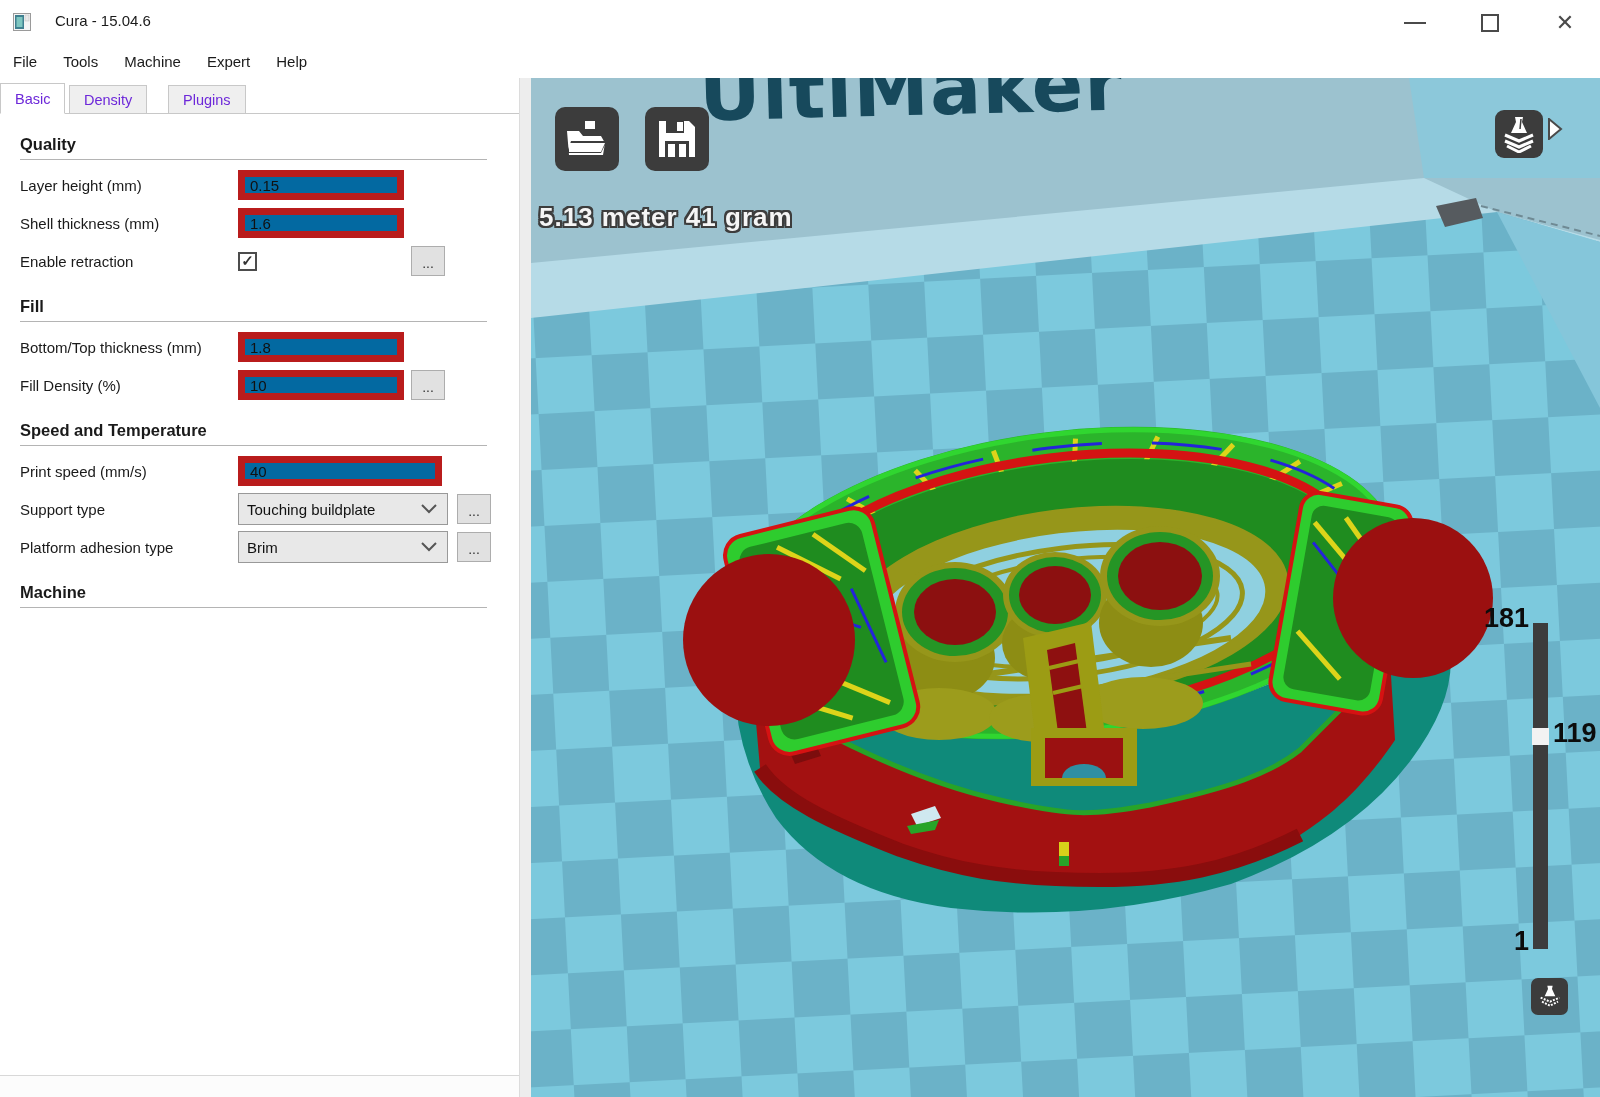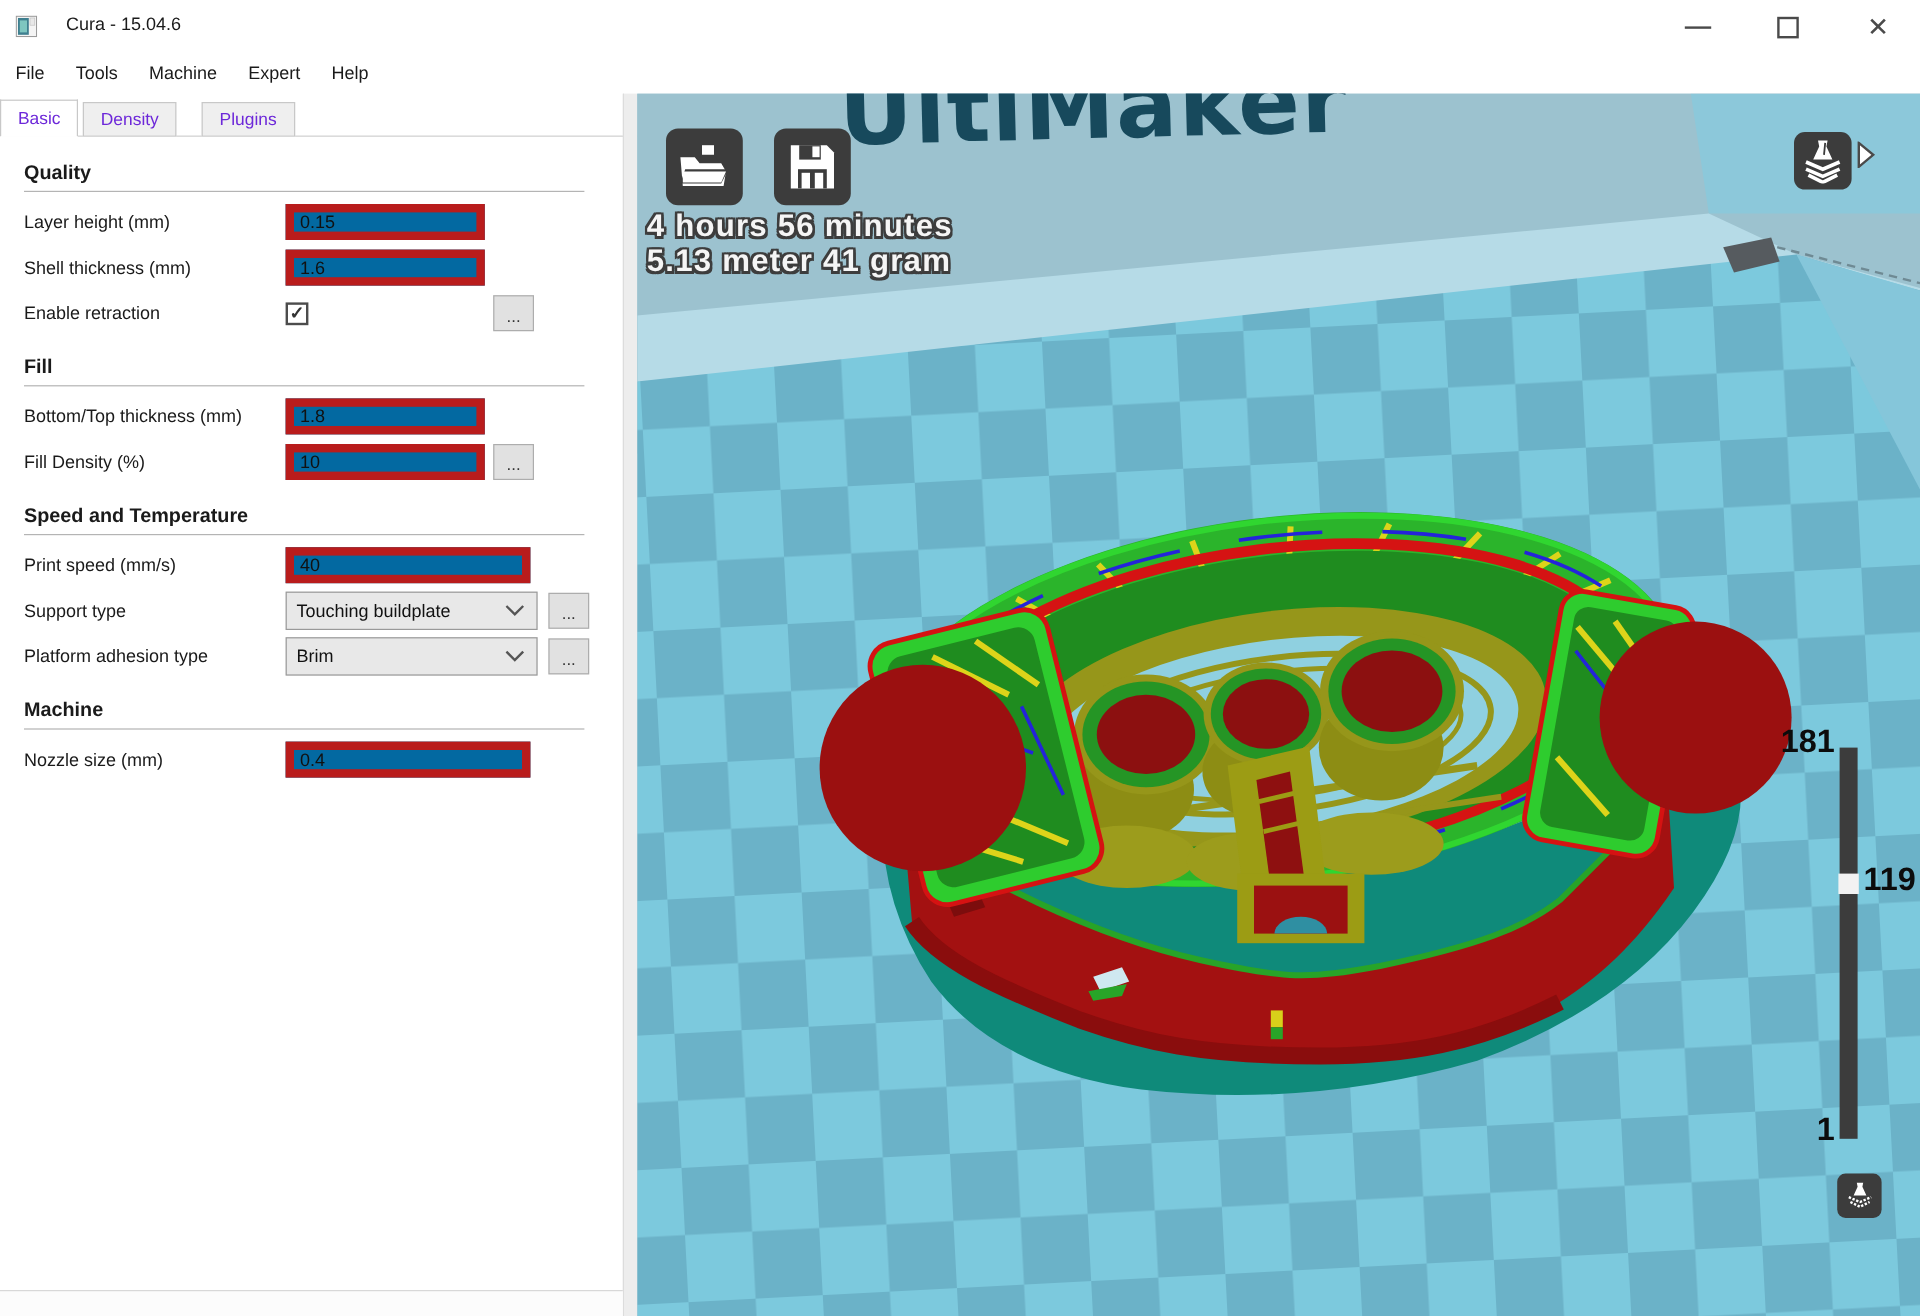--- a/index.html
+++ b/index.html
@@ -160,24 +160,20 @@
     <div class="dropdown">
       <span>Brim</span>
       <svg class="dd-chevron" width="16" height="10" viewBox="0 0 16 10">
         <polyline points="1,1 8,8 15,1" fill="none" stroke="#555" stroke-width="2"></polyline>
       </svg>
     </div>
     <div class="more m2">...</div>
   </div>
 
   <div class="section-h">Machine</div>
-  <div class="row">
-    <span class="lbl">Nozzle size (mm)</span>
-    <input class="val wide" readonly="" value="0.4" style="">
-  </div>
 </div>
 
 <div class="gutter"></div>
 <div class="panel-bottom"></div>
 
 <div class="viewport">
 
   <svg class="scene" width="1069" height="1019" viewBox="0 0 1069 1019">
     <defs>
       <pattern id="chk" width="112" height="112" patternUnits="userSpaceOnUse" patternTransform="rotate(-3) translate(-10 0)">
@@ -317,21 +313,20 @@
     <svg width="40" height="40" viewBox="0 0 40 40">
       <path d="M2,2 L32,2 L38,8 L38,38 L2,38 Z" fill="#fff"></path>
       <rect x="9" y="2" width="18" height="12" fill="#3c3c3c"></rect>
       <rect x="20" y="3" width="6" height="9" fill="#fff"></rect>
       <rect x="8" y="22" width="24" height="16" fill="#3c3c3c"></rect>
       <rect x="11" y="25" width="7" height="13" fill="#fff"></rect>
       <rect x="22" y="25" width="7" height="13" fill="#fff"></rect>
     </svg>
   </div>
 
-  <div class="stat time">4 hours 56 minutes</div>
   <div class="stat material">5.13 meter 41 gram</div>
 
   <div class="viewmode-btn">
     <svg width="36" height="38" viewBox="0 0 36 38">
       <polygon points="14,2 22,2 21,7 26,18 10,18 15,7" fill="#fff"></polygon>
       <line x1="20" y1="4" x2="19" y2="14" stroke="#3c3c3c" stroke-width="1.5"></line>
       <polyline points="4,20 18,26 32,20" fill="none" stroke="#fff" stroke-width="3"></polyline>
       <polyline points="4,26 18,32 32,26" fill="none" stroke="#fff" stroke-width="3"></polyline>
       <polyline points="6,31 18,37 30,31" fill="none" stroke="#fff" stroke-width="3"></polyline>
     </svg>

